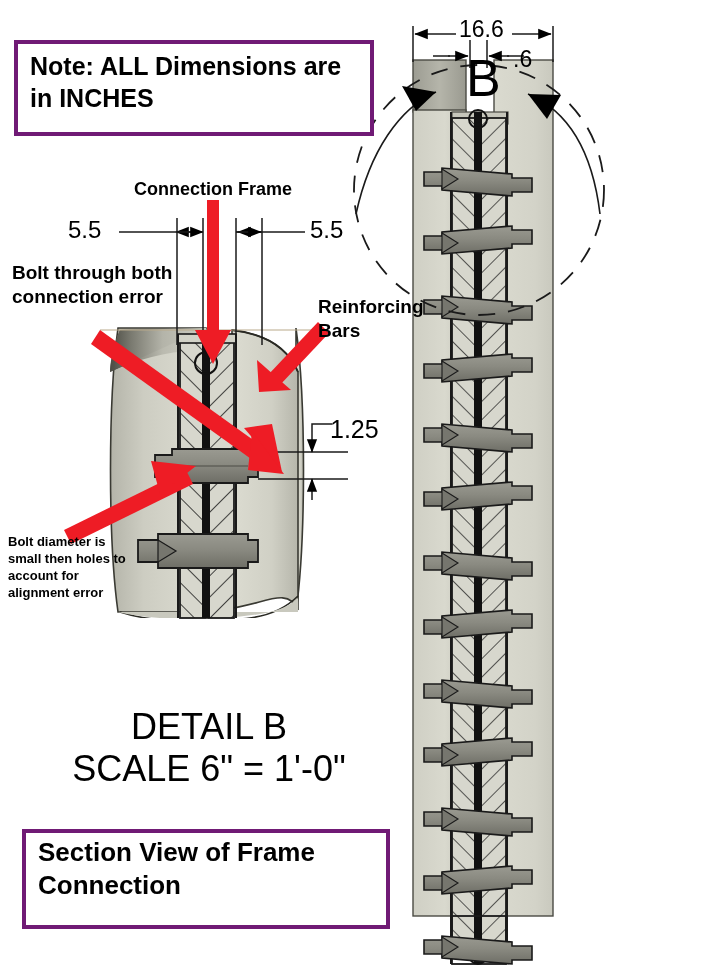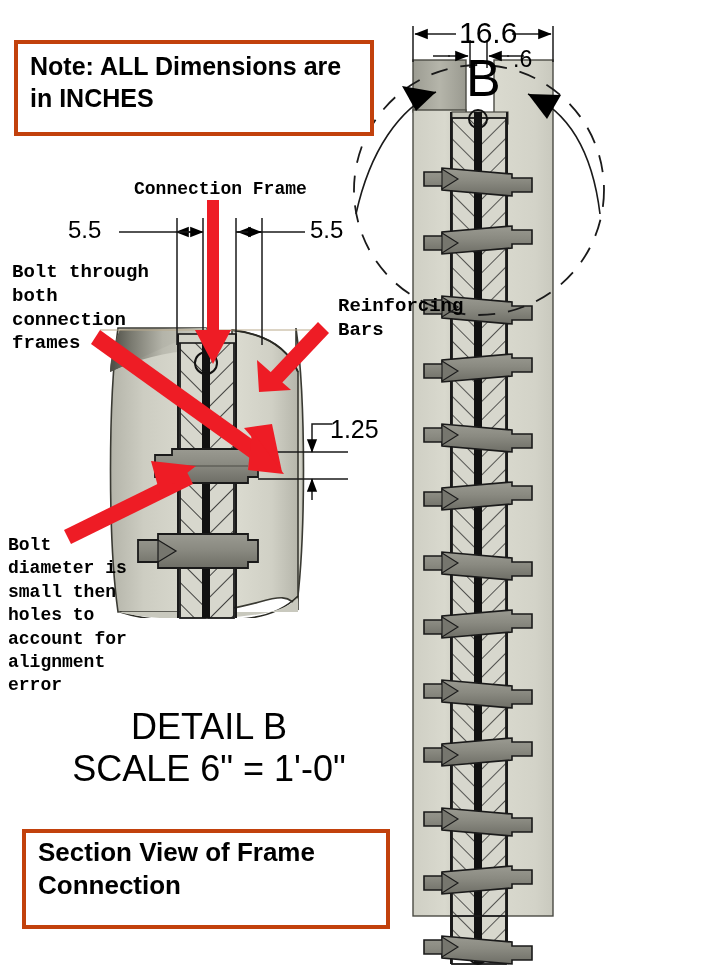--- a/index.html
+++ b/index.html
@@ -21,21 +21,21 @@
   #page svg.layer {
     position: absolute;
     left: 0;
     top: 0;
     width: 707px;
     height: 978px;
   }
   .note-box {
     position: absolute;
     box-sizing: border-box;
-    border: 4px solid #c2410c;
+    border: 4px solid #701a75;
     background: #ffffff;
     font-family: "Liberation Sans", sans-serif;
     font-weight: bold;
     color: #000000;
     line-height: 1.28;
     padding: 6px 10px 6px 12px;
   }
   #note-dimensions {
     left: 14px;
     top: 40px;
@@ -46,21 +46,21 @@
   #note-title {
     left: 22px;
     top: 829px;
     width: 368px;
     height: 100px;
     font-size: 26px;
     padding-top: 3px;
   }
   .callout {
     position: absolute;
-    font-family: Liberation Mono, monospace;
+    font-family: Liberation Sans, sans-serif;
     font-weight: bold;
     color: #000000;
     line-height: 1.25;
     white-space: pre-line;
   }
   #label-connection-frame {
     left: 134px;
     top: 178px;
     font-size: 18px;
   }
@@ -68,39 +68,38 @@
     left: 12px;
     top: 261px;
     font-size: 19px;
     width: 170px;
   }
   #label-reinforcing-bars {
     left: 318px;
     top: 295px;
     font-size: 19px;
     width: 120px;
-    margin-left: 20px;
   }
   #label-bolt-diameter {
     left: 8px;
     top: 534px;
-    font-size: 18px;
+    font-size: 13px;
     width: 126px;
     line-height: 1.3;
   }
   .dimtext {
     position: absolute;
     font-family: "Liberation Sans", sans-serif;
     font-weight: normal;
     color: #000000;
   }
   #dim-left-55 { left: 68px; top: 216px; font-size: 24px; }
   #dim-right-55 { left: 310px; top: 216px; font-size: 24px; }
   #dim-125 { left: 330px; top: 415px; font-size: 25px; }
-  #dim-166 { left: 459px; top: 16px; font-size: 30px; }
+  #dim-166 { left: 459px; top: 16px; font-size: 23px; }
   #dim-06 { left: 513px; top: 46px; font-size: 23px; }
   #detail-letter-b {
     position: absolute;
     left: 466px;
     top: 52px;
     font-size: 52px;
     font-family: "Liberation Sans", sans-serif;
     color: #000000;
     line-height: 1;
   }
@@ -415,21 +414,21 @@
       </g>
     </g>
   </svg>
 
   <div class="note-box" id="note-dimensions">
     <span>Note: ALL Dimensions are in INCHES</span>
   </div>
 
   <div class="callout" id="label-connection-frame">Connection Frame</div>
 
-  <div class="callout" id="label-bolt-through">Bolt through both connection frames</div>
+  <div class="callout" id="label-bolt-through">Bolt through both connection error</div>
 
   <div class="callout" id="label-reinforcing-bars">Reinforcing Bars</div>
 
   <div class="callout" id="label-bolt-diameter">Bolt diameter is small then holes to account for alignment error</div>
 
   <div class="dimtext" id="dim-left-55">5.5</div>
   <div class="dimtext" id="dim-right-55">5.5</div>
   <div class="dimtext" id="dim-125">1.25</div>
   <div class="dimtext" id="dim-166">16.6</div>
   <div class="dimtext" id="dim-06">.6</div>

